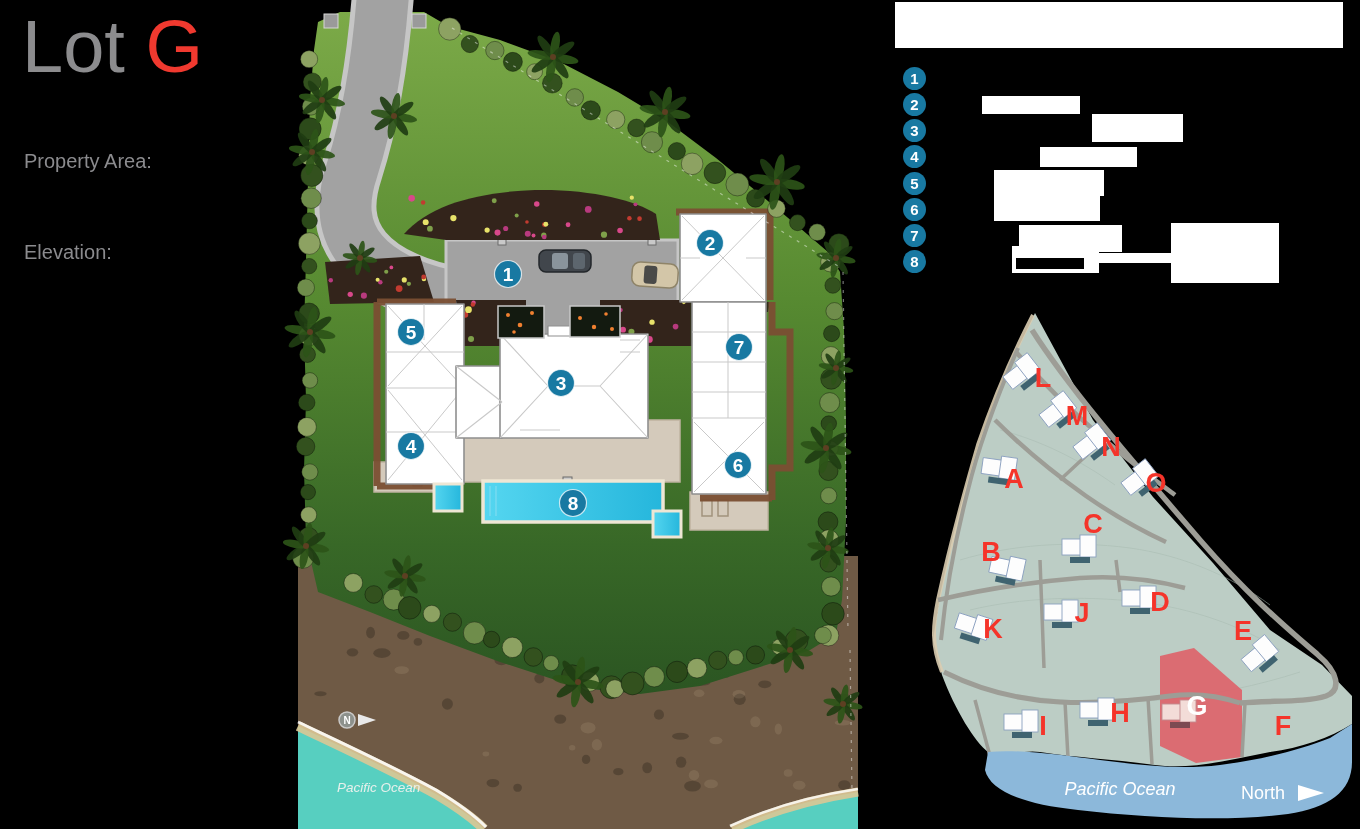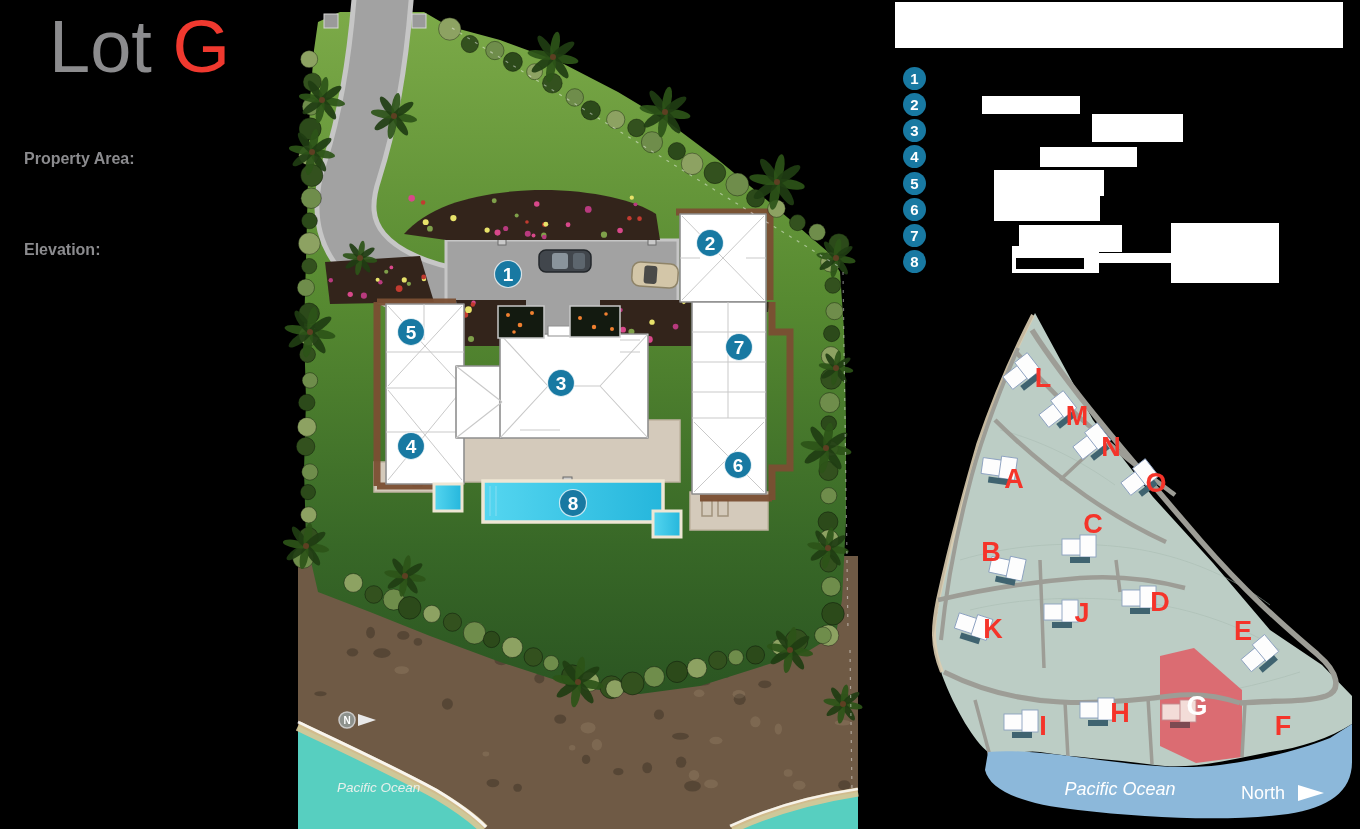--- a/index.html
+++ b/index.html
@@ -1,24 +1,24 @@
 <!DOCTYPE html>
 <html><head>
 <meta charset="utf-8">
 <style>
   html,body{margin:0;padding:0;background:#000;}
   .canvas{position:relative;width:1360px;height:829px;background:#000;overflow:hidden;
           font-family:"Liberation Sans",sans-serif;}
   .canvas svg{position:absolute;left:0;top:0;}
   
   .lot-title{position:absolute;left:22px;top:10px;font-size:74px;font-weight:400;
-             letter-spacing:0px;line-height:1.0;margin-left:27px;}
+             letter-spacing:0px;line-height:1.0;}
   .lot-prefix{color:#8c8c8e;}
   .lot-letter{color:#f0392f;}
-  .meta-label{position:absolute;left:24px;font-size:16px;font-weight:700;color:#8b8b8e;}
+  .meta-label{position:absolute;left:24px;font-size:20px;font-weight:400;color:#8b8b8e;}
   .meta-area{top:150px;}
   .meta-elev{top:231px;margin-top:10px;}
   
   .legend-titlebar{position:absolute;left:895px;top:2px;width:448px;height:46px;background:#ffffff;}
   .legend-badge{position:absolute;left:903px;width:23px;height:23px;border-radius:50%;
                 background:#1879a2;color:#fff;font-size:15px;font-weight:700;
                 text-align:center;line-height:23px;}
   .blob{position:absolute;background:#ffffff;}
   .blob-dark{position:absolute;background:#000000;}
 </style>

